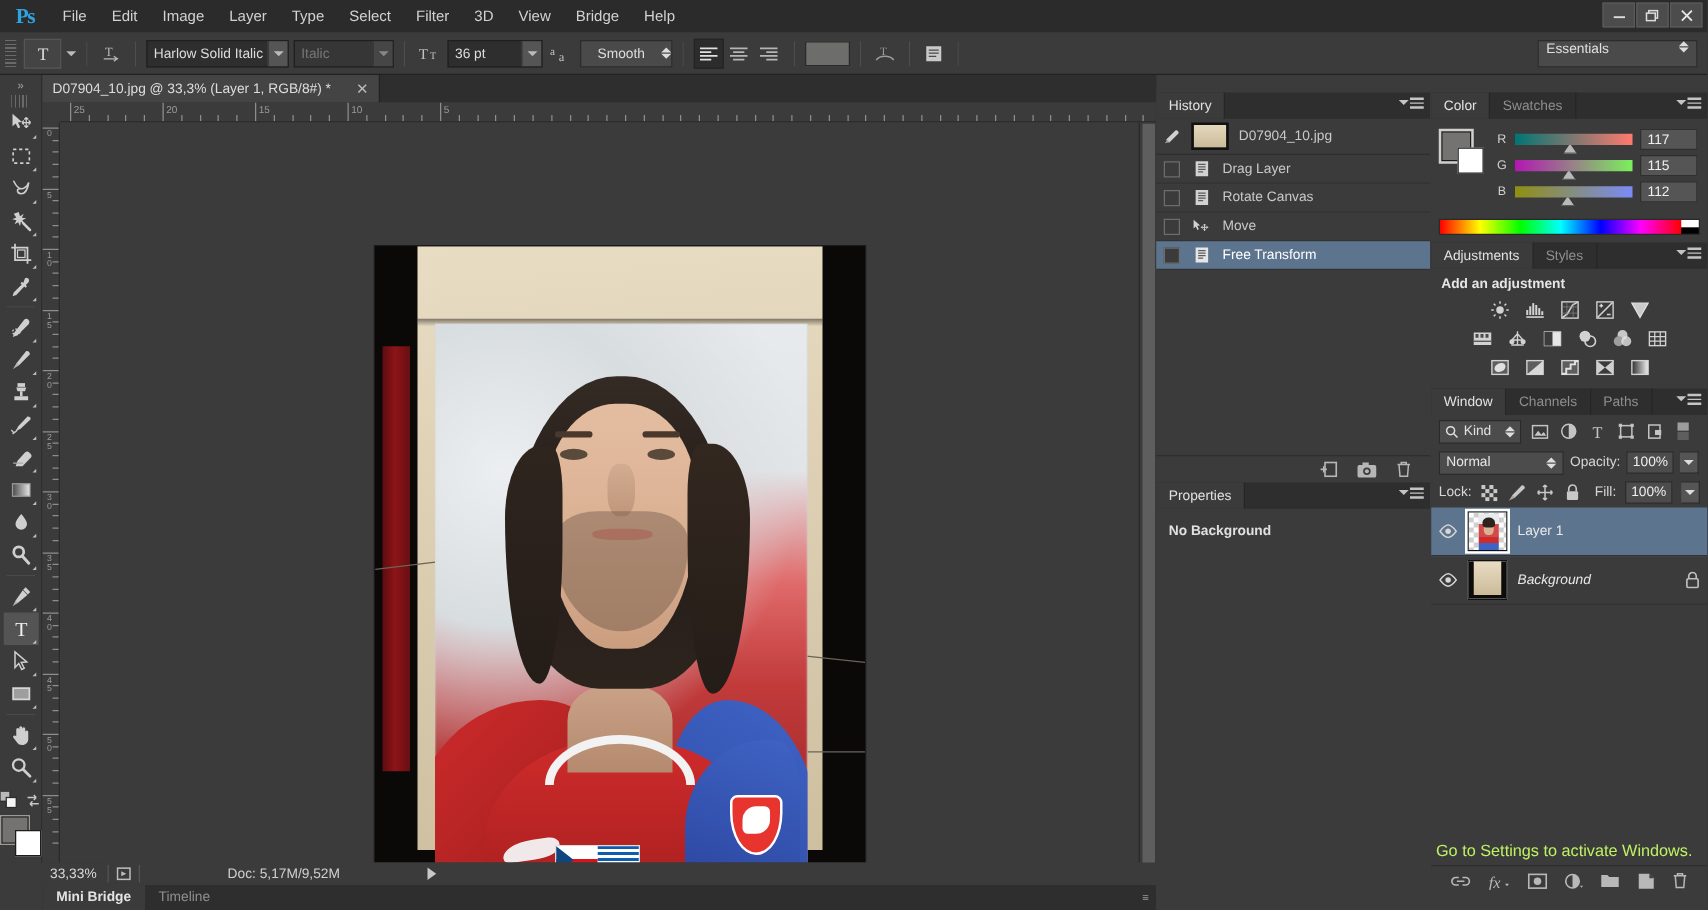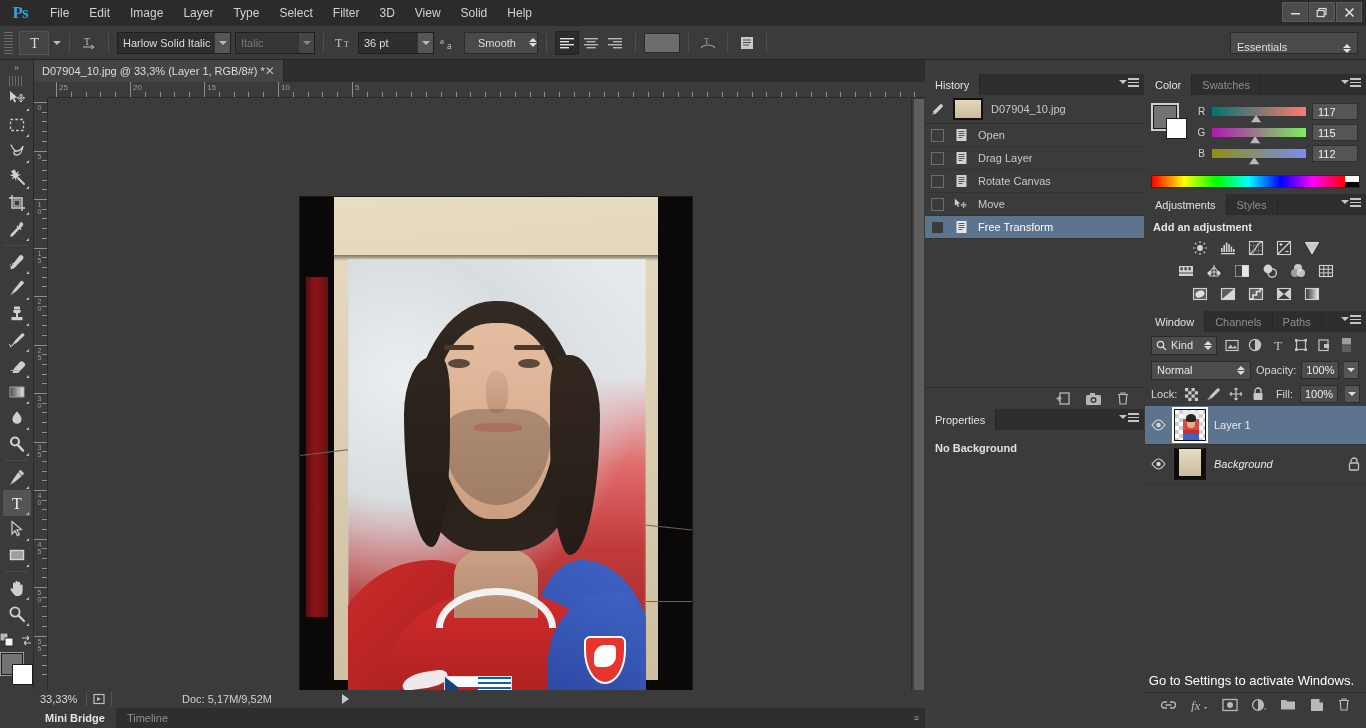--- a/index.html
+++ b/index.html
@@ -33,21 +33,21 @@
   .combo.dis .arw{background:#464646;}
   .font-combo{width:114px;}
   .style-combo{width:80px;}
   .size-combo{width:76px;}
   .aa-combo{width:74px;background:#4a4a4a;border:1px solid #2b2b2b;justify-content:center;padding-left:0;}
   .aa-combo .lbl{flex:1;text-align:center;}
   .align-grp{display:flex;gap:0;}
   .align-btn{width:24px;height:24px;display:flex;align-items:center;justify-content:center;cursor:pointer;}
   .align-btn.on{background:#2c2c2c;border:1px solid #242424;}
   .color-swatch{width:36px;height:20px;background:#6d6d6b;border:1px solid #2a2a2a;cursor:pointer;}
-  .ws-combo{position:absolute;right:8px;width:128px;height:22px;background:#4a4a4a;border:1px solid #2b2b2b;display:flex;align-items:flex-end;padding:0 6px;color:#e0e0e0;}
+  .ws-combo{position:absolute;right:8px;width:128px;height:22px;background:#4a4a4a;border:1px solid #2b2b2b;display:flex;align-items:flex-start;padding:0 6px;color:#e0e0e0;}
   .updown{margin-left:auto;display:flex;flex-direction:column;gap:1px;align-items:center;}
   .up{width:0;height:0;border-left:4px solid transparent;border-right:4px solid transparent;border-bottom:4px solid #ddd;}
   .dn{width:0;height:0;border-left:4px solid transparent;border-right:4px solid transparent;border-top:4px solid #ddd;}
 
   
   .toolbox{position:absolute;left:0;top:60px;width:34px;height:656px;background:#3b3b3b;border-right:1px solid #2b2b2b;}
   .tb-grip{height:16px;display:flex;align-items:center;justify-content:center;}
   .tb-grip .arrows{color:#a5a5a5;font-size:9px;}
   .tb-dots{height:10px;background:repeating-linear-gradient(to right,#6a6a6a 0 1px,transparent 1px 3px);margin:0 9px;}
   .tool{width:28px;height:26px;margin:0 auto;display:flex;align-items:center;justify-content:center;position:relative;color:#cfcfcf;cursor:pointer;}
@@ -56,21 +56,21 @@
   .tool-sep{height:1px;background:#2e2e2e;margin:3px 5px;border-bottom:1px solid #4a4a4a;}
   .fg-bg{position:relative;width:32px;height:32px;margin:6px auto 0;}
   .fg-bg .fg{position:absolute;left:0;top:0;width:22px;height:22px;background:#757371;border:1px solid #1c1c1c;outline:1px solid #9a9a9a;}
   .fg-bg .bg{position:absolute;left:11px;top:11px;width:21px;height:21px;background:#fff;border:1px solid #1c1c1c;}
   .quickmask{width:26px;height:22px;margin:6px auto 0;display:flex;align-items:center;justify-content:center;border:1px solid #555;background:#444;}
   .screenmode{width:30px;height:24px;margin:8px auto 0;position:relative;display:flex;align-items:center;justify-content:center;}
 
   
   .docarea{position:absolute;left:34px;top:60px;width:891px;height:656px;background:#3b3b3b;}
   .tabbar{position:absolute;left:0;top:0;width:891px;height:22px;background:#2e2e2e;display:flex;align-items:flex-end;}
-  .doctab{height:22px;background:#444;border-right:1px solid #222;display:flex;align-items:center;padding:0 8px;gap:0;font-size:11px;color:#ddd;cursor:pointer;}
+  .doctab{height:22px;background:#444;border-right:1px solid #222;display:flex;align-items:center;padding:0 8px;gap:20px;font-size:11px;color:#ddd;cursor:pointer;}
   .doctab .x{color:#bbb;font-size:12px;line-height:1;cursor:pointer;}
   .ruler-h{position:absolute;left:14px;top:22px;width:877px;height:16px;background:#3b3b3b;border-bottom:1px solid #2a2a2a;overflow:hidden;}
   .ruler-v{position:absolute;left:0px;top:38px;width:14px;height:600px;background:#3b3b3b;border-right:1px solid #2a2a2a;overflow:hidden;}
   .ruler-corner{position:absolute;left:0;top:22px;width:14px;height:16px;background:#3b3b3b;}
   .rtick{position:absolute;background:#8d8d8d;}
   .rlabel{position:absolute;font-size:8px;color:#9b9b9b;font-family:"Liberation Sans",sans-serif;}
   .rlabel.v{width:7px;line-height:7px;text-align:center;}
   .canvasview{position:absolute;left:14px;top:38px;width:877px;height:600px;background:#3b3b3b;overflow:hidden;}
   .canvas{position:absolute;left:252px;top:99px;width:392px;height:516px;background:#0a0908;box-shadow:0 0 0 1px #1a1a1a;overflow:hidden;}
   .scroll-h{position:absolute;left:14px;top:638px;width:863px;height:14px;background:#3b3b3b;border-top:1px solid #2a2a2a;}
@@ -209,40 +209,40 @@
   .docinfo{flex:0 0 auto;padding:0 10px;font-size:11px;color:#d0d0d0;}
   .play{width:0;height:0;border-top:5px solid transparent;border-bottom:5px solid transparent;border-left:7px solid #c8c8c8;}
   .minibar{position:absolute;left:34px;top:18px;width:891px;height:20px;background:#2e2e2e;display:flex;align-items:center;}
   .mbtab{height:20px;padding:0 11px;display:flex;align-items:center;font-size:11px;color:#8f8f8f;cursor:pointer;}
   .mbtab.active{background:#3b3b3b;color:#e4e4e4;font-weight:bold;}
   .mb-grip{margin-left:auto;margin-right:6px;color:#999;font-size:9px;}
   .bottomright{position:absolute;left:925px;top:690px;width:441px;height:38px;background:#3b3b3b;}
 
   .watermark{position:absolute;right:12px;bottom:40px;text-align:left;pointer-events:none;}
   .wm1{font-size:22px;color:#8b8b8b;font-family:"Liberation Sans",sans-serif;}
-  .wm2{font-size:13px;color:#ffffff;margin-top:2px;}
+  .wm2{font-size:13px;color:#bef264;margin-top:2px;}
   svg{display:block;}
 </style>
 </head>
 <body>
 
 <div class="app">
 
   <div class="menubar">
     <div class="ps-logo">Ps</div>
     <div class="menu-item">File</div>
     <div class="menu-item">Edit</div>
     <div class="menu-item">Image</div>
     <div class="menu-item">Layer</div>
     <div class="menu-item">Type</div>
     <div class="menu-item">Select</div>
     <div class="menu-item">Filter</div>
     <div class="menu-item">3D</div>
     <div class="menu-item">View</div>
-    <div class="menu-item">Solid</div>
+    <div class="menu-item">Bridge</div>
     <div class="menu-item">Help</div>
     <div class="win-ctrls">
       <div class="win-btn">
         <svg width="11" height="11" viewBox="0 0 11 11">
             <rect x="1" y="6" width="9" height="1.5" fill="#ddd"></rect>
           </svg>
       </div>
       <div class="win-btn">
         <svg width="12" height="11" viewBox="0 0 12 11">
             <rect x="3" y="1.5" width="7" height="6" fill="none" stroke="#ddd" stroke-width="1.2"></rect>
@@ -812,32 +812,20 @@
           <span class="hist-icon">
             <svg width="15" height="14" viewBox="0 0 15 14">
                 <path d="M2 10 L10 2 a2 2 0 012.6 2.6 L4.6 12.6z" fill="#d0d0d0"></path>
                 <path d="M1 13l2-3 2 2z" fill="#a8a8a8"></path>
               </svg>
           </span>
           <span class="thumb"></span>
           <span>D07904_10.jpg</span>
         </div>
 
-        <div class="hist-row">
-          <span class="chk"></span>
-          <span class="hist-icon">
-            <svg width="13" height="14" viewBox="0 0 13 14">
-                <rect x="1.5" y="1" width="10" height="12" fill="#d2d2d2"></rect>
-                <g stroke="#5a5a5a" stroke-width="1">
-                  <path d="M3.5 3.5h6 M3.5 5.5h6 M3.5 7.5h6 M3.5 9.5h4"></path>
-                </g>
-              </svg>
-          </span>
-          <span>Open</span>
-        </div>
 
         <div class="hist-row">
           <span class="chk"></span>
           <span class="hist-icon">
             <svg width="13" height="14" viewBox="0 0 13 14">
                 <rect x="1.5" y="1" width="10" height="12" fill="#d2d2d2"></rect>
                 <g stroke="#5a5a5a" stroke-width="1">
                   <path d="M3.5 3.5h6 M3.5 5.5h6 M3.5 7.5h6 M3.5 9.5h4"></path>
                 </g>
               </svg>

